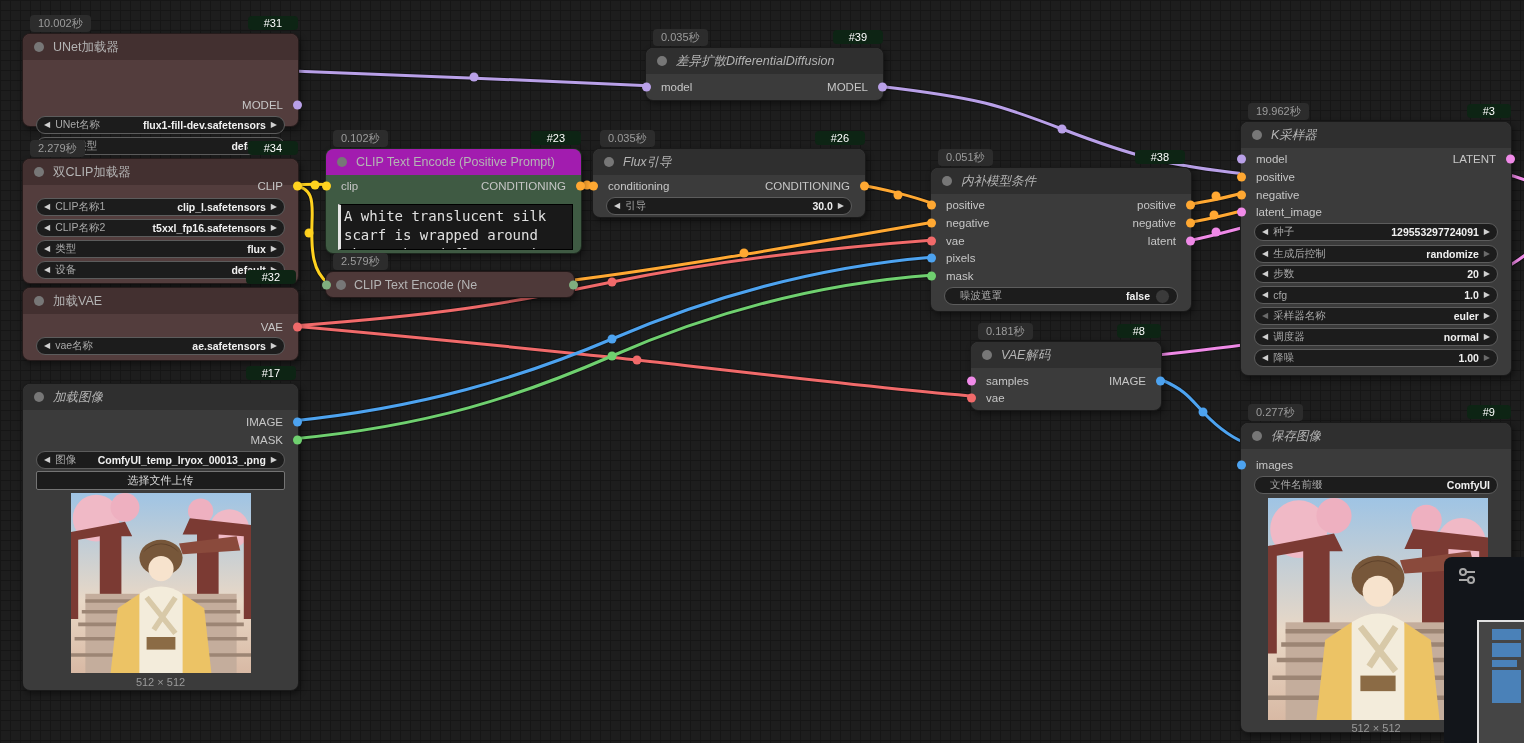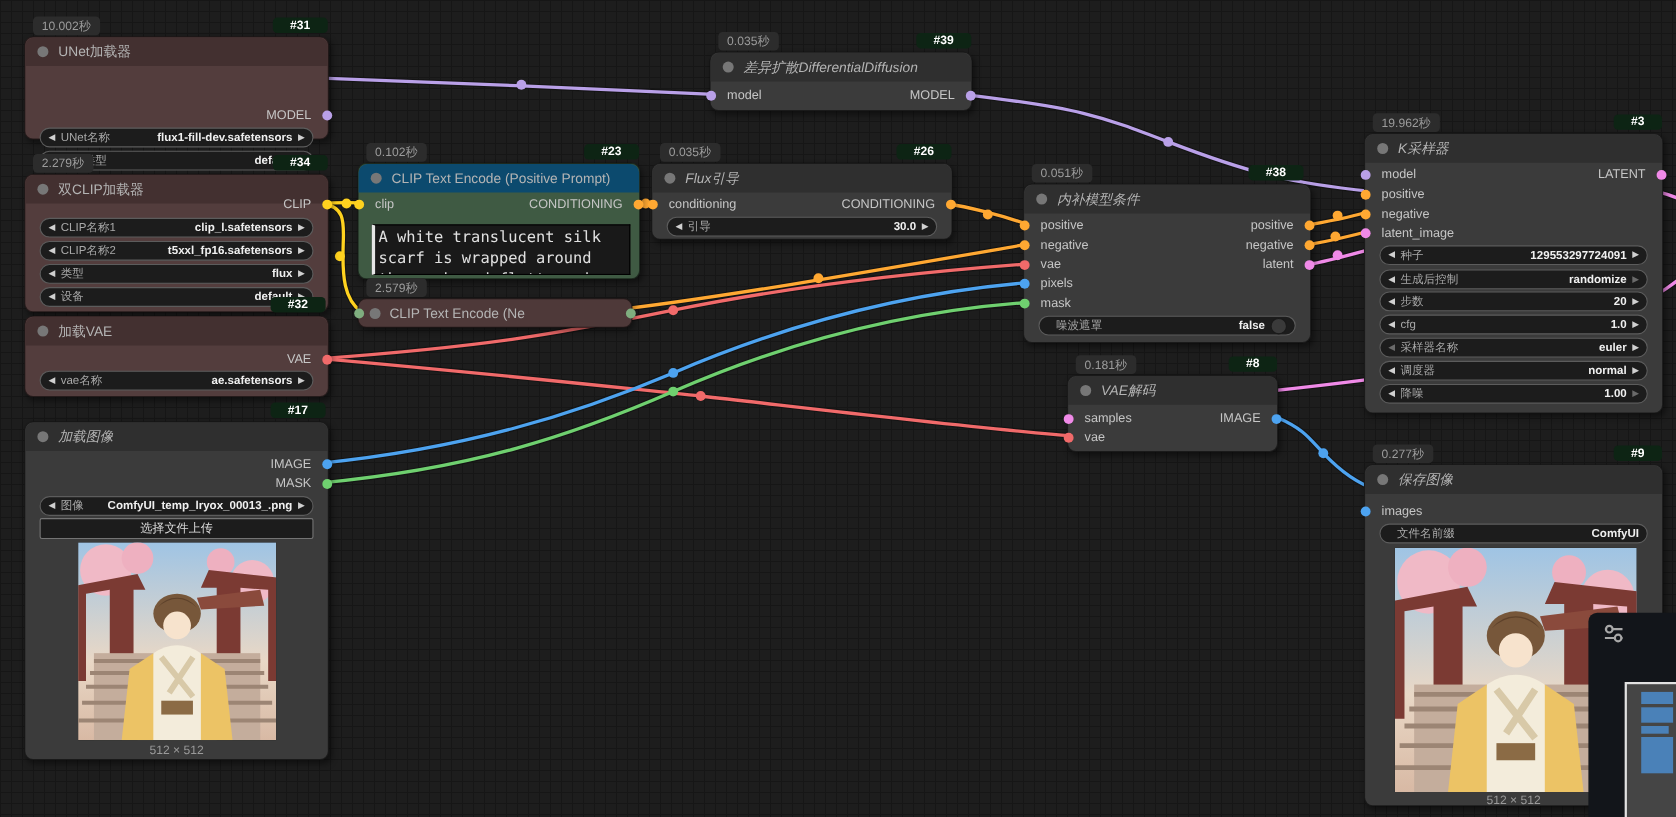--- a/index.html
+++ b/index.html
@@ -19,31 +19,31 @@
   #wires path{fill:none;stroke-width:3;stroke-linecap:round;}
   #wires .sh{stroke:#141414;stroke-width:5;}
   .node{position:absolute;z-index:2;border-radius:8px;box-shadow:2px 3px 6px rgba(0,0,0,.45);border:1px solid rgba(0,0,0,.55);}
   .node.gray{background:#3b3b3b;}
   .node.maroon{background:#533d3d;}
   .node.green{background:#3f5a43;}
   .ntitle{height:26px;display:flex;align-items:center;gap:9px;padding:0 11px;
     border-radius:8px 8px 0 0;font-size:12.5px;color:#b4b4b4;white-space:nowrap;overflow:hidden;}
   .gray .ntitle{background:#2f2f2f;font-style:italic;}
   .maroon .ntitle{background:#433030;}
-  .green .ntitle{background:#0c4a6e;}
+  .green .ntitle{background:#a21caf;}
   .tdot{width:10px;height:10px;border-radius:50%;background:#777;flex:0 0 auto;}
   .row{position:absolute;left:0;right:0;height:18px;display:flex;align-items:center;font-size:11.5px;color:#c6c6c6;}
   .row.in{padding-left:15px;}
   .row.out{justify-content:flex-end;padding-right:15px;}
   .dot{position:absolute;width:9px;height:9px;border-radius:50%;top:50%;transform:translateY(-50%);}
   .row.in .dot{left:-4px;}
   .row.out .dot{right:-4px;}
   .timer{position:absolute;top:-19px;left:7px;background:#2c2c2c;color:#9c9c9c;font-size:11px;
     padding:1px 8px;border-radius:4px;white-space:nowrap;z-index:3;}
-  .idb{position:absolute;top:-18px;right:0;background:#0d2414;color:#fff;font-size:11px;font-weight:bold;
+  .idb{position:absolute;top:-18px;right:0;background:#0d2414;color:#fff;font-size:11px;font-weight:normal;
     padding:1px 16px;border-radius:4px;white-space:nowrap;z-index:3;}
   .widget{position:absolute;left:13px;right:13px;height:16px;border-radius:9px;background:#1c1c1c;
     border:1px solid #5c5c5c;display:flex;align-items:center;padding:0 7px;font-size:10.5px;gap:5px;}
   .warr{font-size:8px;color:#d0d0d0;line-height:1;}
   .warr.dim{color:#6a6a6a;}
   .wlabel{color:#a8a8a8;white-space:nowrap;overflow:hidden;}
   .wvalue{margin-left:auto;color:#f0f0f0;font-weight:bold;white-space:nowrap;}
   .toggle{width:13px;height:13px;border-radius:50%;background:#3a3a3a;border:1px solid #1a1a1a;flex:0 0 auto;}
   .upbtn{position:absolute;left:13px;right:13px;height:17px;background:#1c1c1c;border:1px solid #747474;
     display:flex;align-items:center;justify-content:center;font-size:11px;color:#dcdcdc;border-radius:2px;}

